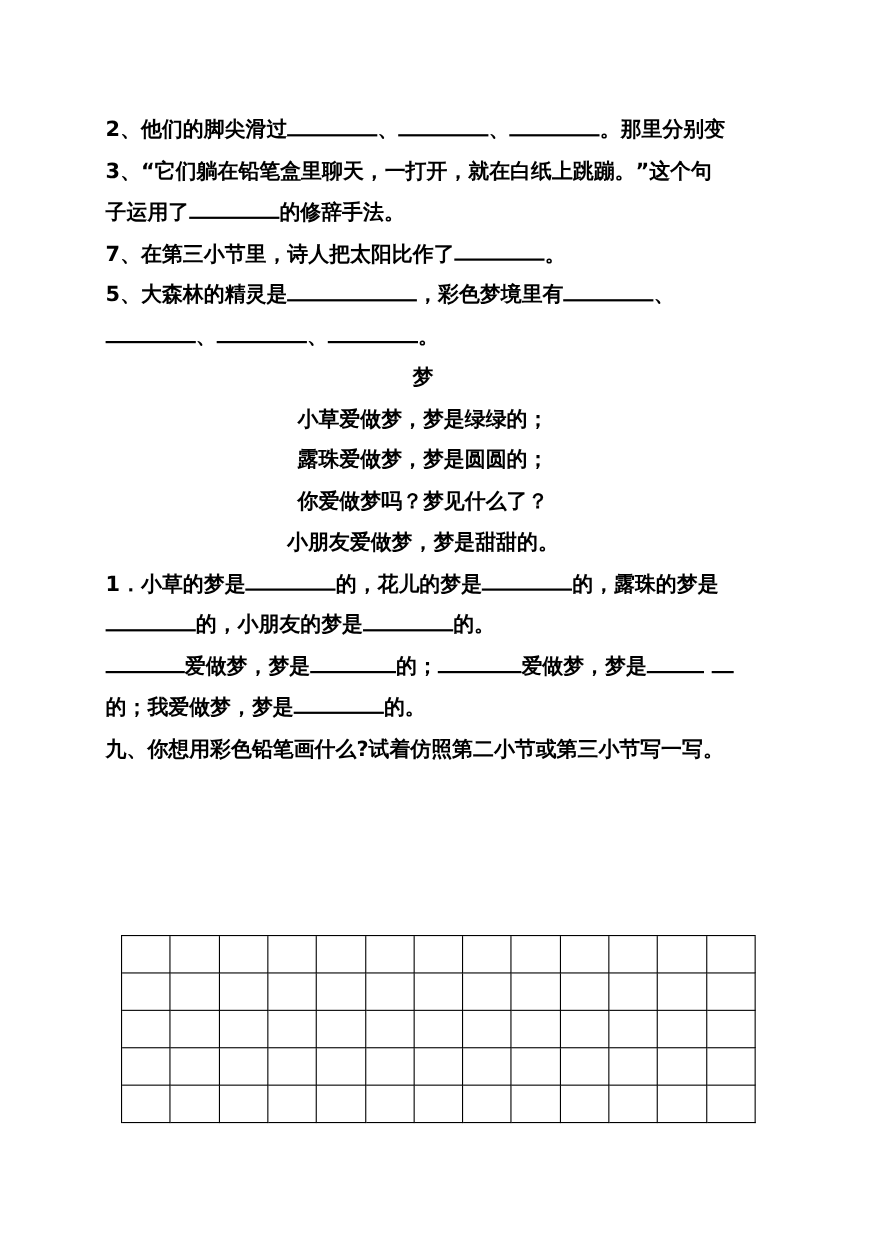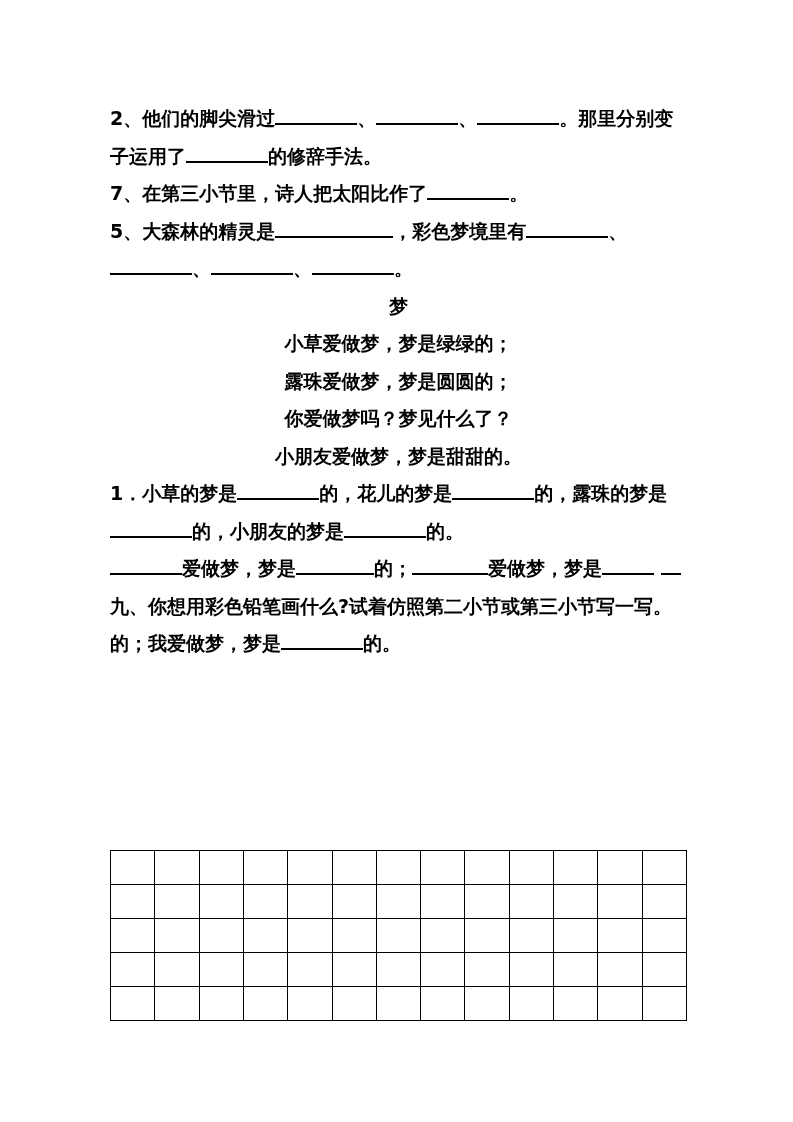--- a/index.html
+++ b/index.html
@@ -12,21 +12,21 @@
     width: 793px;
     height: 1122px;
     background: #ffffff;
     overflow: hidden;
     font-family: "DejaVu Sans", "Liberation Sans", sans-serif;
     font-weight: bold;
     color: #000000;
   }
   .content {
     position: absolute;
-    left: 110px;
+    left: 96px;
     top: 100px;
     width: 577px;
   }
   .line {
     height: 37.5px;
     line-height: 37.5px;
     font-size: 19px;
     white-space: nowrap;
     text-align: left;
   }
@@ -54,34 +54,35 @@
     border-right: 1px solid #000000;
     border-bottom: 1px solid #000000;
   }
 </style>
 </head>
 <body>
 
 <div class="page">
   <div class="content" id="doc-body">
       <div class="line"><span>2、他们的脚尖滑过</span><span class="blank" style="width: 82px;"></span><span>、</span><span class="blank" style="width: 82px;"></span><span>、</span><span class="blank" style="width: 82px;"></span><span>。那里分别变</span></div>
+      <div class="line"><span>3、“它们躺在铅笔盒里聊天，一打开，就在白纸上跳蹦。”这个句</span></div>
       <div class="line"><span>子运用了</span><span class="blank" style="width: 82px;"></span><span>的修辞手法。</span></div>
       <div class="line"><span>7、在第三小节里，诗人把太阳比作了</span><span class="blank" style="width: 82px;"></span><span>。</span></div>
       <div class="line"><span>5、大森林的精灵是</span><span class="blank" style="width: 118px;"></span><span>，彩色梦境里有</span><span class="blank" style="width: 82px;"></span><span>、</span></div>
       <div class="line"><span class="blank" style="width: 82px;"></span><span>、</span><span class="blank" style="width: 82px;"></span><span>、</span><span class="blank" style="width: 82px;"></span><span>。</span></div>
       <div class="line center"><span>梦</span></div>
       <div class="line center"><span>小草爱做梦，梦是绿绿的；</span></div>
       <div class="line center"><span>露珠爱做梦，梦是圆圆的；</span></div>
       <div class="line center"><span>你爱做梦吗？梦见什么了？</span></div>
       <div class="line center"><span>小朋友爱做梦，梦是甜甜的。</span></div>
       <div class="line"><span>1．小草的梦是</span><span class="blank" style="width: 82px;"></span><span>的，花儿的梦是</span><span class="blank" style="width: 82px;"></span><span>的，露珠的梦是</span></div>
       <div class="line"><span class="blank" style="width: 82px;"></span><span>的，小朋友的梦是</span><span class="blank" style="width: 82px;"></span><span>的。</span></div>
       <div class="line"><span class="blank" style="width: 72px;"></span><span>爱做梦，梦是</span><span class="blank" style="width: 78px;"></span><span>的；</span><span class="blank" style="width: 76px;"></span><span>爱做梦，梦是</span><span class="blank" style="width: 52px;"></span><span> </span><span class="blank" style="width: 20px;"></span></div>
+      <div class="line"><span>的；我爱做梦，梦是</span><span class="blank" style="width: 82px;"></span><span>的。</span></div>
       <div class="line"><span>九、你想用彩色铅笔画什么?试着仿照第二小节或第三小节写一写。</span></div>
-      <div class="line"><span>的；我爱做梦，梦是</span><span class="blank" style="width: 82px;"></span><span>的。</span></div>
     </div>
   <div class="writing-grid" id="writing-grid" style="grid-template-columns: repeat(13, 1fr);">
       <div class="cell"></div>
       <div class="cell"></div>
       <div class="cell"></div>
       <div class="cell"></div>
       <div class="cell"></div>
       <div class="cell"></div>
       <div class="cell"></div>
       <div class="cell"></div>

